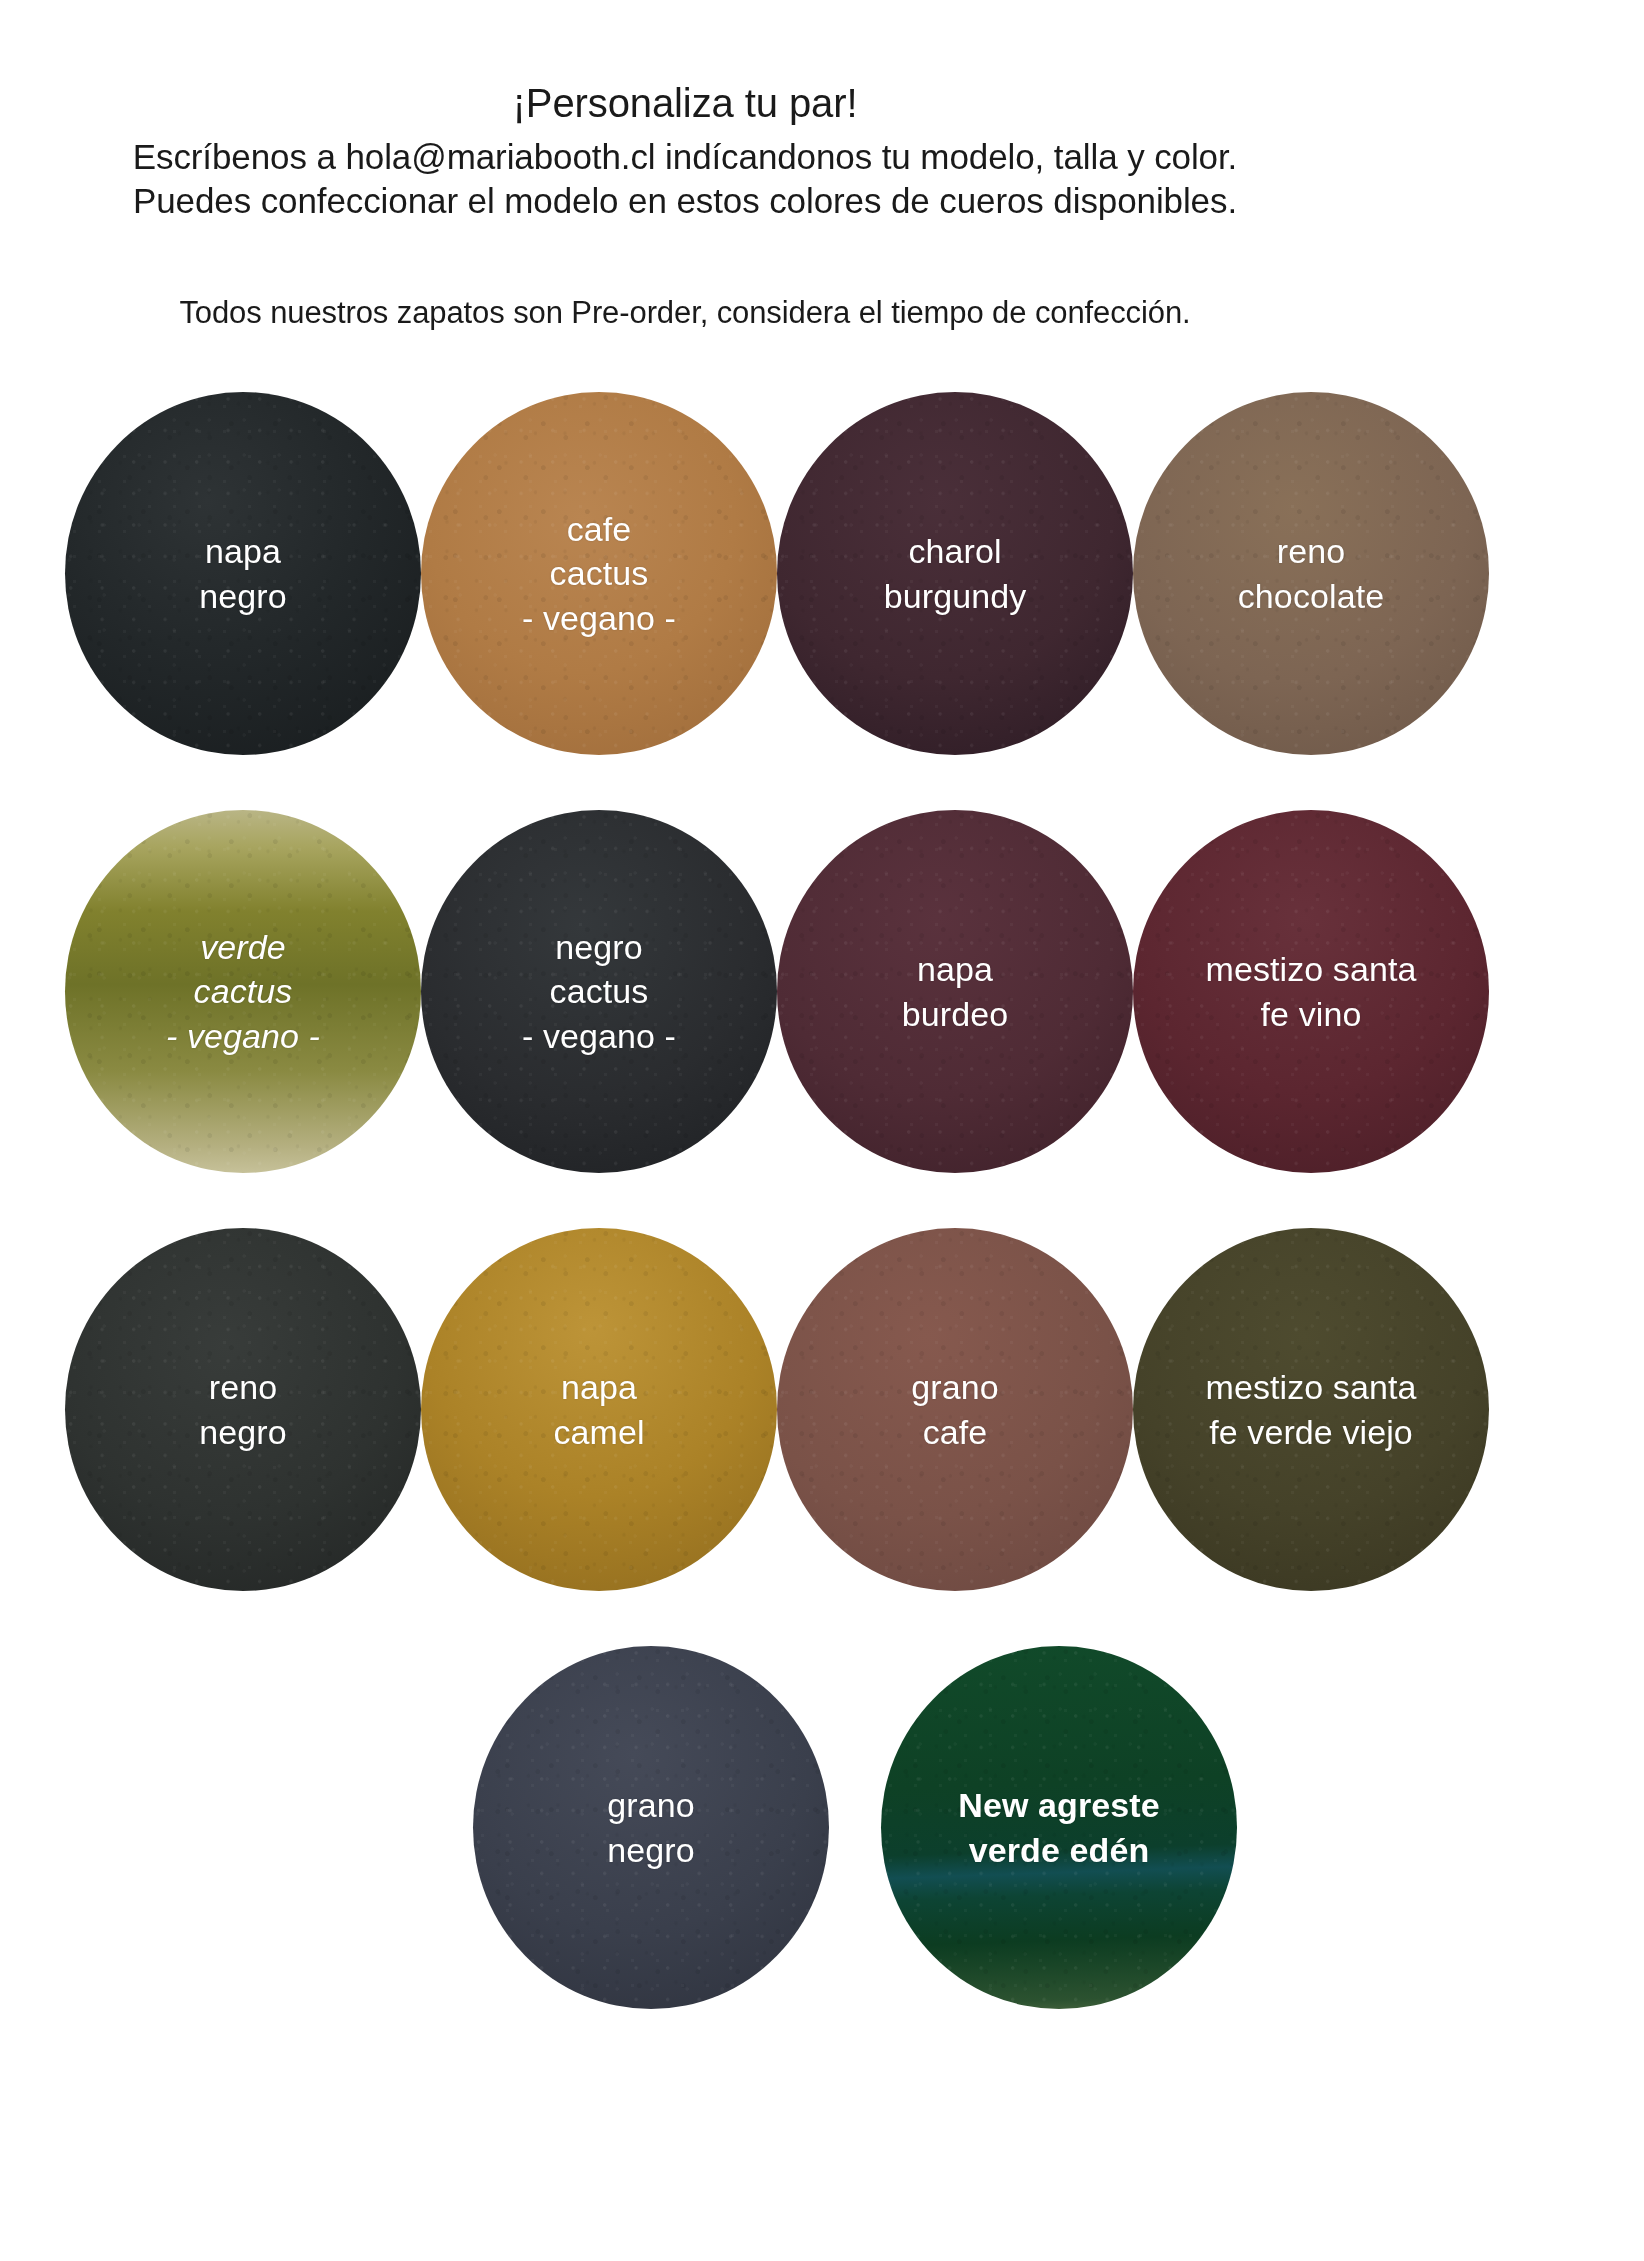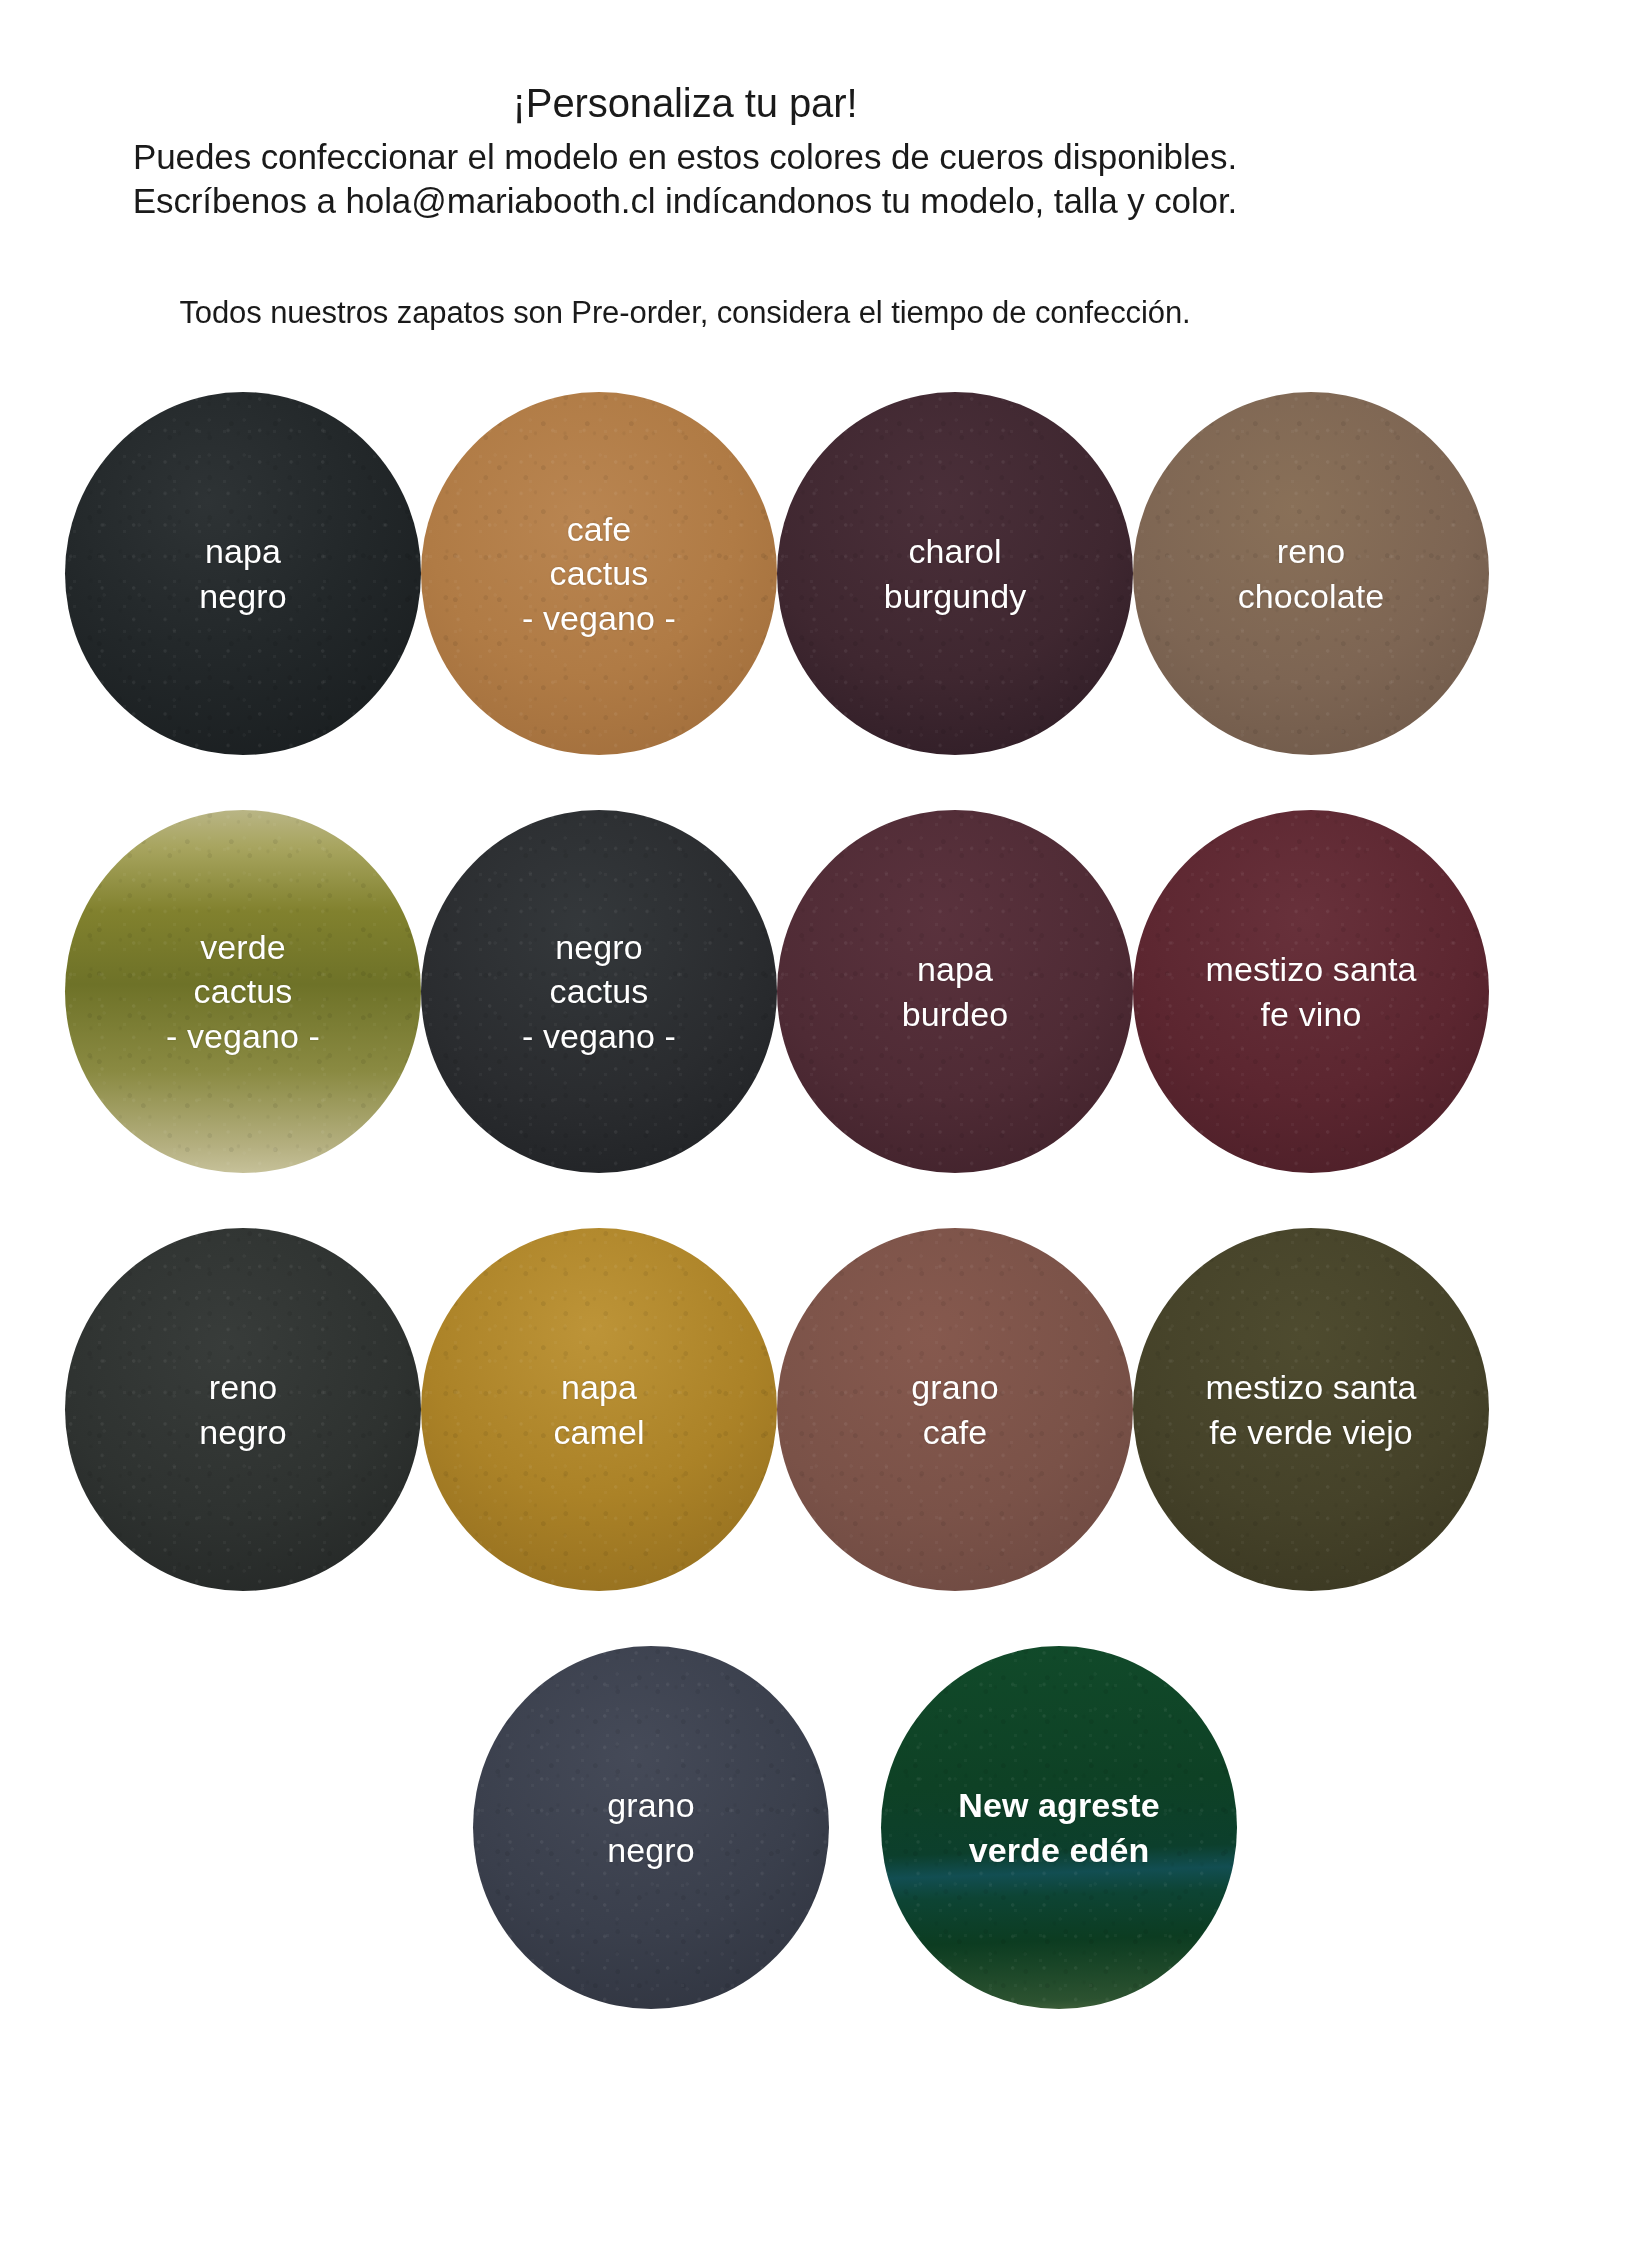--- a/index.html
+++ b/index.html
@@ -118,22 +118,22 @@
     text-shadow: 0 0 2.1px rgba(0,0,0,0.18);
   }
   .swatch-label .lbl-line { display: block; white-space: nowrap; }
   .swatch-label.bold-label { font-weight: 700; }
 </style>
 </head>
 <body>
 
 <div class="header">
   <h1 class="header-title">¡Personaliza tu par!</h1>
+  <p class="header-line">Escríbenos a hola@mariabooth.cl indícandonos tu modelo, talla y color.</p>
   <p class="header-line">Puedes confeccionar el modelo en estos colores de cueros disponibles.</p>
-  <p class="header-line">Escríbenos a hola@mariabooth.cl indícandonos tu modelo, talla y color.</p>
   <p class="header-note">Todos nuestros zapatos son Pre-order, considera el tiempo de confección.</p>
 </div>
 
 <div class="swatch-grid" id="swatch-grid">
     <div class="swatch-row">
       <div class="swatch-cell">
         <div class="swatch" style="background: radial-gradient(circle at 40% 30%, rgb(46, 51, 53) 0%, rgb(35, 40, 42) 45%, rgb(23, 27, 29) 100%);">
           <div class="swatch-label">
             <span class="lbl-line">napa</span>
             <span class="lbl-line">negro</span>
@@ -161,21 +161,21 @@
         <div class="swatch" style="background: radial-gradient(circle at 45% 32%, rgb(137, 112, 88) 0%, rgb(125, 101, 83) 55%, rgb(107, 86, 71) 100%);">
           <div class="swatch-label">
             <span class="lbl-line">reno</span>
             <span class="lbl-line">chocolate</span>
           </div>
         </div>
       </div>
     </div>
     <div class="swatch-row">
       <div class="swatch-cell">
-        <div class="swatch" style="background: linear-gradient(rgb(185, 181, 133) 0%, rgb(168, 165, 96) 10%, rgb(129, 129, 46) 28%, rgb(110, 114, 40) 48%, rgb(138, 138, 66) 72%, rgb(179, 174, 126) 92%, rgb(198, 193, 153) 100%);">
+        <div class="swatch" style="background: linear-gradient(rgb(185, 181, 133) 0%, rgb(168, 165, 96) 10%, rgb(129, 129, 46) 28%, rgb(110, 114, 40) 48%, rgb(138, 138, 66) 72%, rgb(179, 174, 126) 92%, rgb(198, 193, 153) 100%); font-style: italic;">
           <div class="swatch-label">
             <span class="lbl-line">verde</span>
             <span class="lbl-line">cactus</span>
             <span class="lbl-line">- vegano -</span>
           </div>
         </div>
       </div>
       <div class="swatch-cell">
         <div class="swatch" style="background: radial-gradient(circle at 45% 32%, rgb(52, 56, 59) 0%, rgb(42, 44, 47) 55%, rgb(29, 31, 34) 100%);">
           <div class="swatch-label">

